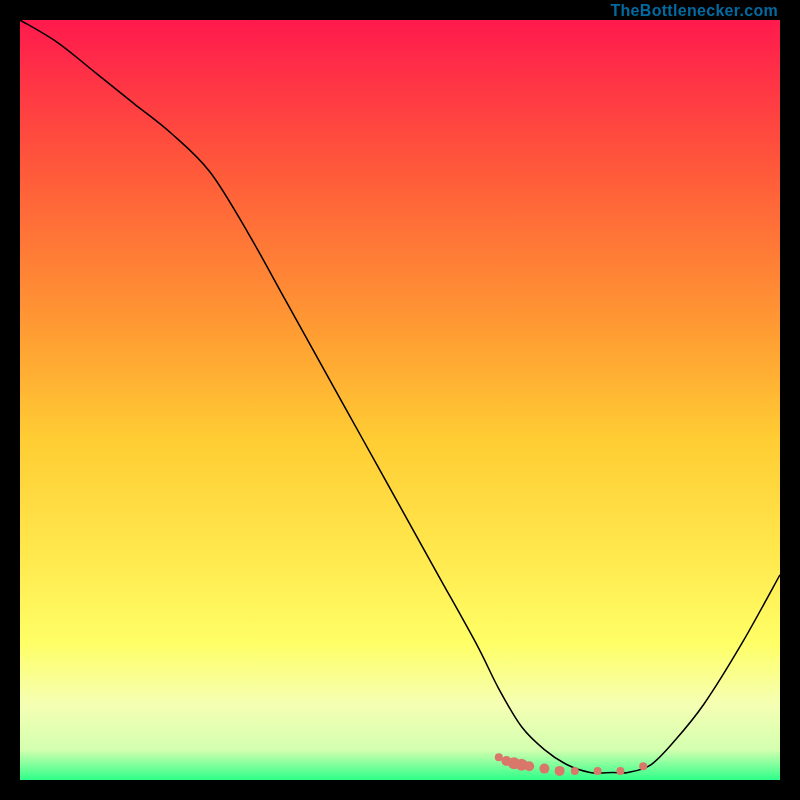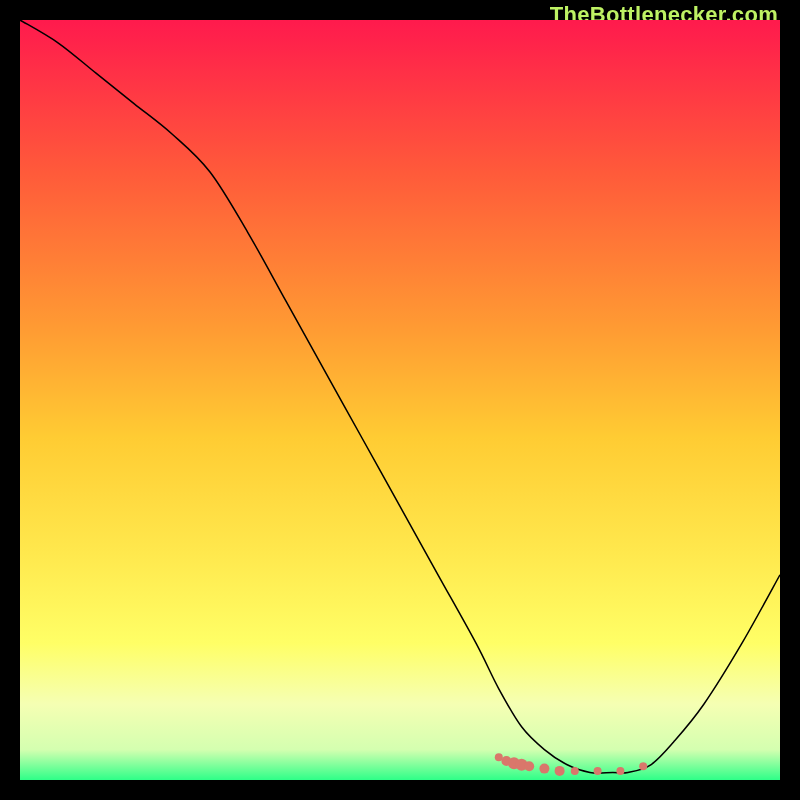--- a/index.html
+++ b/index.html
@@ -16,22 +16,22 @@
     left: 20px;
     top: 20px;
     width: 760px;
     height: 760px;
     background: #000;
   }
   .watermark {
     position: absolute;
     top: 2px;
     right: 22px;
-    color: #bef264;
-    font-size: 22px;
+    color: #0369a1;
+    font-size: 16px;
     font-weight: bold;
     letter-spacing: 0.3px;
   }
   svg {
     display: block;
   }
 </style>
 </head>
 <body>
 

